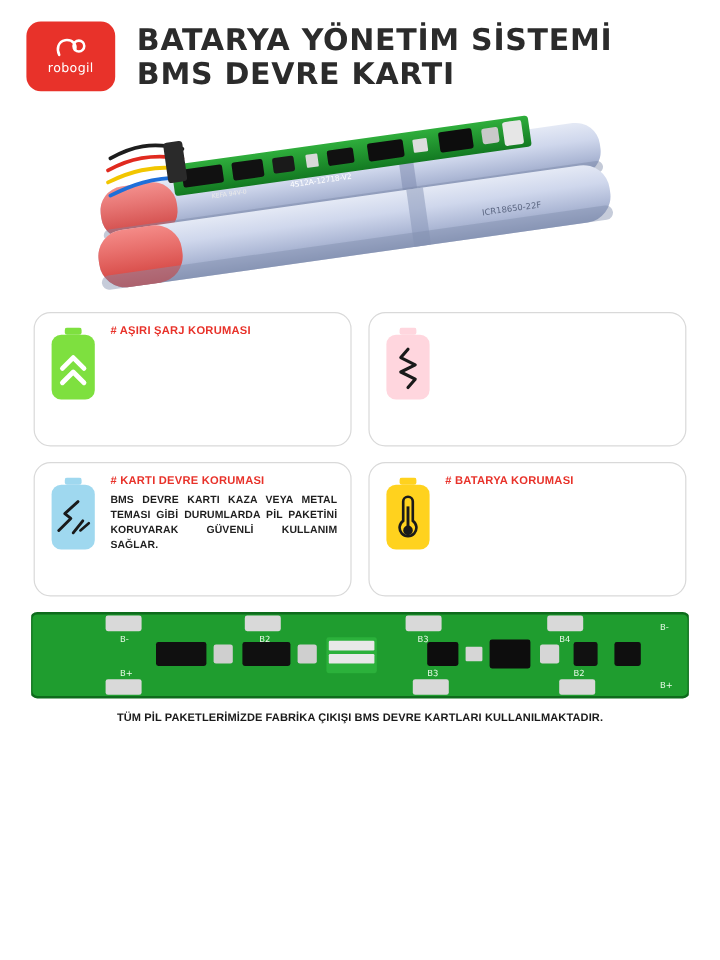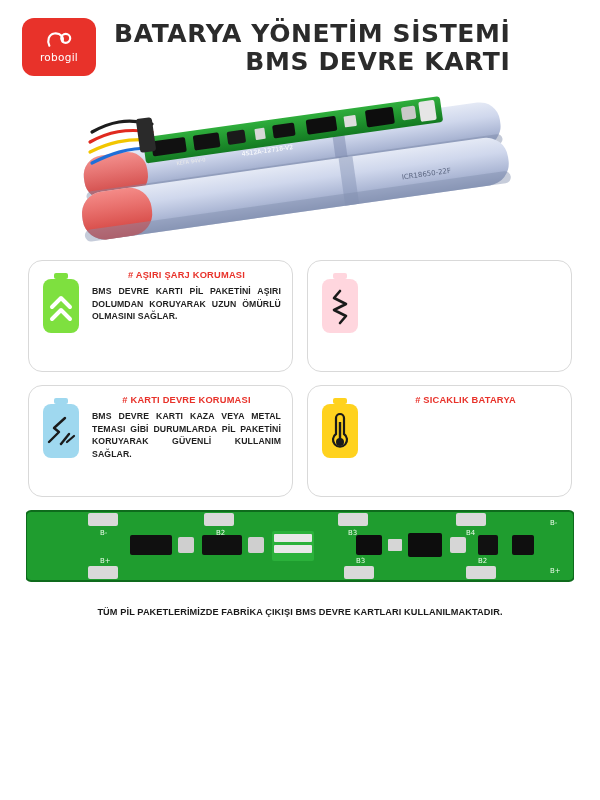--- a/index.html
+++ b/index.html
@@ -28,21 +28,21 @@
     flex: 0 0 auto;
   }
   .logo-mark { width: 26px; height: 18px; position: relative; }
   .logo-text {
     color: #ffffff;
     font-size: 10.5px;
     letter-spacing: .3px;
     margin-top: 2px;
     font-family: "DejaVu Sans", sans-serif;
   }
-  .titles { padding-top: 2px; text-align: right; }
+  .titles { padding-top: 2px; }
   .title-1, .title-2 {
     color: #2b2b2b;
     font-weight: bold;
     font-size: 25px;
     letter-spacing: .6px;
     line-height: 1.12;
     font-family: "DejaVu Sans", sans-serif;
   }
   
   .hero {
@@ -68,39 +68,38 @@
     gap: 9px;
     min-height: 112px;
   }
   .batt { flex: 0 0 auto; width: 44px; display:flex; align-items:flex-start; justify-content:center; padding-top:3px;}
   .card-body { flex: 1 1 auto; }
   .card-title {
     font-size: 9.3px;
     font-weight: bold;
     letter-spacing: .2px;
     margin-bottom: 5px;
-    text-align: center;
   }
   .card-text {
     font-size: 8.7px;
     color: #1f1f1f;
     line-height: 1.45;
     text-align: justify;
     font-weight: bold;
     letter-spacing: .1px;
   }
   
   .pcb-wrap { padding: 12px 26px 0 26px; }
   .pcb-svg { display:block; width: 100%; height: 74px; }
   .footer-note {
     text-align: center;
     font-size: 9.2px;
     font-weight: bold;
     color: #1a1a1a;
-    padding-top: 24px;
+    padding-top: 10px;
     letter-spacing: .1px;
   }
 </style>
 </head>
 <body>
 
 <div class="header">
   <div class="logo-box">
     <div class="logo-mark">
       <svg viewBox="0 0 34 22" width="28" height="18" aria-hidden="true">
@@ -184,21 +183,20 @@
     <div class="batt">
       <svg viewBox="0 0 40 62" width="40" height="62" aria-hidden="true">
         <rect x="13" y="0" width="14" height="6" rx="2" fill="#7ee03f"></rect>
         <rect x="2" y="6" width="36" height="54" rx="8" fill="#7ee03f"></rect>
         <path d="M11 34 L20 25 L29 34" fill="none" stroke="#ffffff" stroke-width="4" stroke-linecap="round" stroke-linejoin="round"></path>
         <path d="M11 46 L20 37 L29 46" fill="none" stroke="#ffffff" stroke-width="4" stroke-linecap="round" stroke-linejoin="round"></path>
       </svg>
     </div>
     <div class="card-body">
       <div class="card-title" style="color:#e8322a"># AŞIRI ŞARJ KORUMASI</div>
-      <div class="card-text">BMS DEVRE KARTI PİL PAKETİNİ AŞIRI DOLUMDAN KORUYARAK UZUN ÖMÜRLÜ OLMASINI SAĞLAR.</div>
     </div>
   </div>
 
   <div class="card">
     <div class="batt">
       <svg viewBox="0 0 40 62" width="40" height="62" aria-hidden="true">
         <rect x="13" y="0" width="14" height="6" rx="2" fill="#ffd6de"></rect>
         <rect x="2" y="6" width="36" height="54" rx="8" fill="#ffd6de"></rect>
         <path d="M20 18 L14 25 L26 31 L14 37 L26 43 L20 50" fill="none" stroke="#1a1a1a" stroke-width="2.6" stroke-linecap="round" stroke-linejoin="round"></path>
       </svg>
@@ -227,21 +225,21 @@
     <div class="batt">
       <svg viewBox="0 0 40 62" width="40" height="62" aria-hidden="true">
         <rect x="13" y="0" width="14" height="6" rx="2" fill="#ffd21e"></rect>
         <rect x="2" y="6" width="36" height="54" rx="8" fill="#ffd21e"></rect>
         <path d="M20 16 a4 4 0 0 1 4 4 v16 a7 7 0 1 1 -8 0 v-16 a4 4 0 0 1 4 -4 z" fill="none" stroke="#1a1a1a" stroke-width="2.2"></path>
         <circle cx="20" cy="44" r="4" fill="#1a1a1a"></circle>
         <rect x="18.8" y="24" width="2.4" height="18" fill="#1a1a1a"></rect>
       </svg>
     </div>
     <div class="card-body">
-      <div class="card-title" style="color:#e8322a">#  SICAKLIK BATARYA</div>
+      <div class="card-title" style="color:#e8322a">#  BATARYA KORUMASI</div>
     </div>
   </div>
 
 </div>
 
 <div class="pcb-wrap">
   <svg class="pcb-svg" viewBox="0 0 548 74" aria-hidden="true">
     <rect x="0" y="2" width="548" height="70" rx="5" fill="#1f9d2f"></rect>
     <rect x="0" y="2" width="548" height="70" rx="5" fill="none" stroke="#0e6b1c" stroke-width="2"></rect>
 

